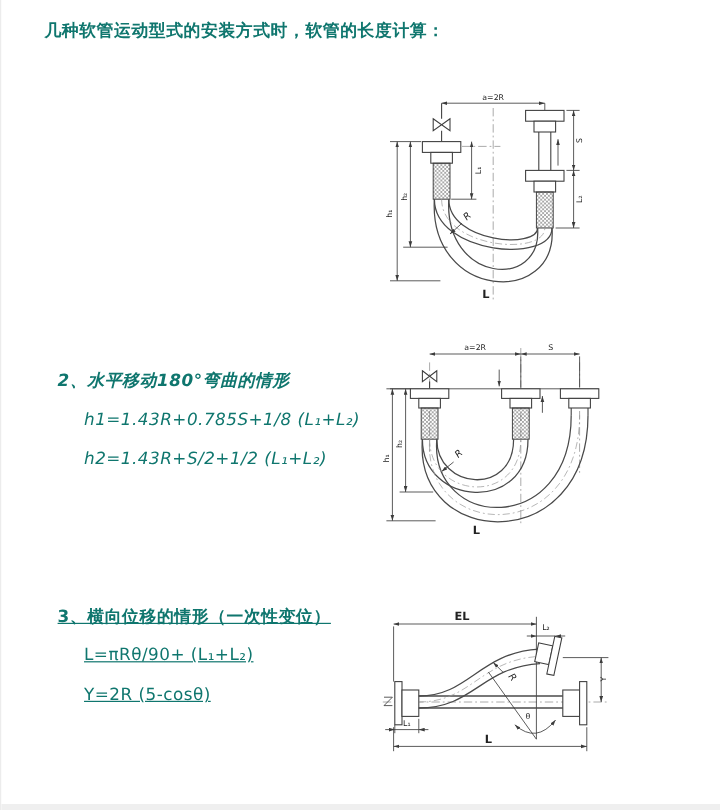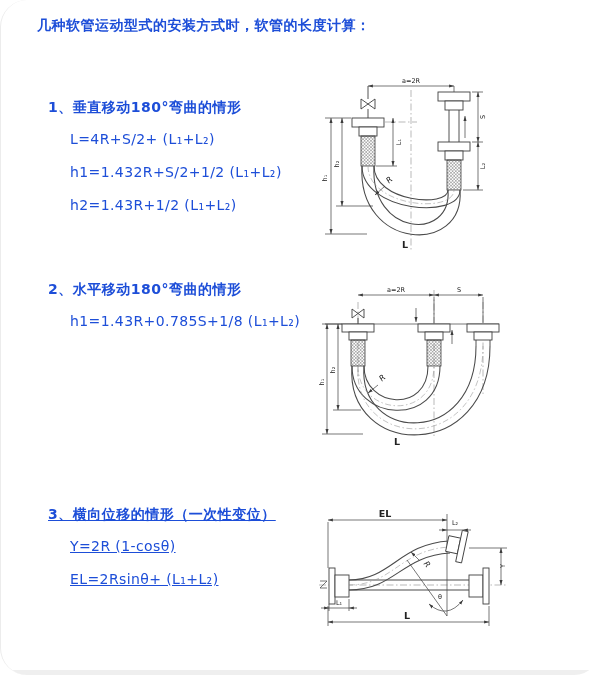--- a/index.html
+++ b/index.html
@@ -1,23 +1,23 @@
 <!DOCTYPE html>
 <html><head>
 <meta charset="utf-8">
 <style>
   html,body{margin:0;padding:0;background:#ffffff;}
   .page{position:relative;width:600px;height:675px;background:#ffffff;overflow:hidden;
-        font-family:"DejaVu Sans","Liberation Sans",sans-serif;color:#1d4ed8;
-        border-left:1px solid #ececec;border-radius:27px;}
+        font-family:"DejaVu Sans","Liberation Sans",sans-serif;color:#0f766e;
+        border-left:1px solid #ececec;}
   .title{position:absolute;left:36px;top:17px;font-size:14px;font-weight:700;letter-spacing:.5px;}
   .sec{position:absolute;left:47px;}
   .sec .heading{font-size:14px;font-weight:700;letter-spacing:.5px;line-height:20px;margin:0 0 12px 0;white-space:nowrap;}
   .sec .formula{font-size:14px;letter-spacing:.4px;line-height:20px;margin:0 0 13px 22px;white-space:nowrap;}
-  .s1{top:97px;} .s2{top:279px;} .s3{top:504px;text-decoration:underline;}
+  .s1{top:97px;} .s2{top:308px;font-style:italic;} .s3{top:504px;text-decoration:underline;}
   .d{position:absolute;}
   .d1{left:314px;top:72px;} .d2{left:318px;top:286px;} .d3{left:308px;top:508px;}
   svg text{font-family:"DejaVu Sans","Liberation Sans",sans-serif;fill:#222;}
   .cl{stroke:#8a8a8a;stroke-width:.6;stroke-dasharray:7 2.5 1.5 2.5;fill:none;}
   .hd{stroke:#9a9a9a;stroke-width:.6;stroke-dasharray:6 2.5 1.5 2.5;fill:none;}
   .dl{stroke:#3c3c3c;stroke-width:.7;fill:none;}
   .ol{stroke:#3f3f3f;stroke-width:.9;fill:none;}
   .hl{stroke:#4a4a4a;stroke-width:1.05;fill:none;}
   .fl{fill:#ffffff;stroke:#3f3f3f;stroke-width:.9;}
   .br{fill:url(#hb);stroke:#3f3f3f;stroke-width:.8;}
@@ -37,36 +37,31 @@
         <path d="M0,3.2 L3.2,0 M0,0 L3.2,3.2" stroke="#666" stroke-width="0.45"></path>
       </pattern>
       <marker id="ar" viewBox="0 0 8 5" refX="8" refY="2.5" markerWidth="7" markerHeight="5" orient="auto-start-reverse">
         <path d="M0,0 L8,2.5 L0,5 z" fill="#3c3c3c"></path>
       </marker>
     </defs>
   </svg>
 
   <div class="title">几种软管运动型式的安装方式时，软管的长度计算：</div>
 
-  <section class="sec s1">
-    <div class="heading">1、垂直移动180°弯曲的情形</div>
-    <div class="formula">L=4R+S/2+ (L₁+L₂)</div>
-    <div class="formula">h1=1.432R+S/2+1/2 (L₁+L₂)</div>
-    <div class="formula">h2=1.43R+1/2 (L₁+L₂)</div>
-  </section>
 
   <section class="sec s2">
     <div class="heading">2、水平移动180°弯曲的情形</div>
     <div class="formula">h1=1.43R+0.785S+1/8 (L₁+L₂)</div>
+    <div class="formula">h2=1.43R+S/2+1/2 (L₁+L₂)</div>
   </section>
 
   <section class="sec s3">
     <div class="heading">3、横向位移的情形（一次性变位）</div>
-    <div class="formula">Y=2R (1-cosθ)</div>
-    <div class="formula">EL=2Rsinθ+ (L₁+L₂)</div>
+    <div class="formula">L=πRθ/90+ (L₁+L₂)</div>
+    <div class="formula">Y=2R (5-cosθ)</div>
   </section>
 
   <svg class="d d1" width="190" height="186" viewBox="0 0 190 186">
     <g>
       <line class="cl" x1="96" y1="18" x2="96" y2="180"></line>
       <line class="cl" x1="70" y1="50" x2="102" y2="50"></line>
     </g>
     <g>
       <line class="dl" x1="53" y1="14" x2="139" y2="14" marker-start="url(#ar)" marker-end="url(#ar)"></line>
       <line class="dl" x1="139" y1="14" x2="139" y2="20"></line>

